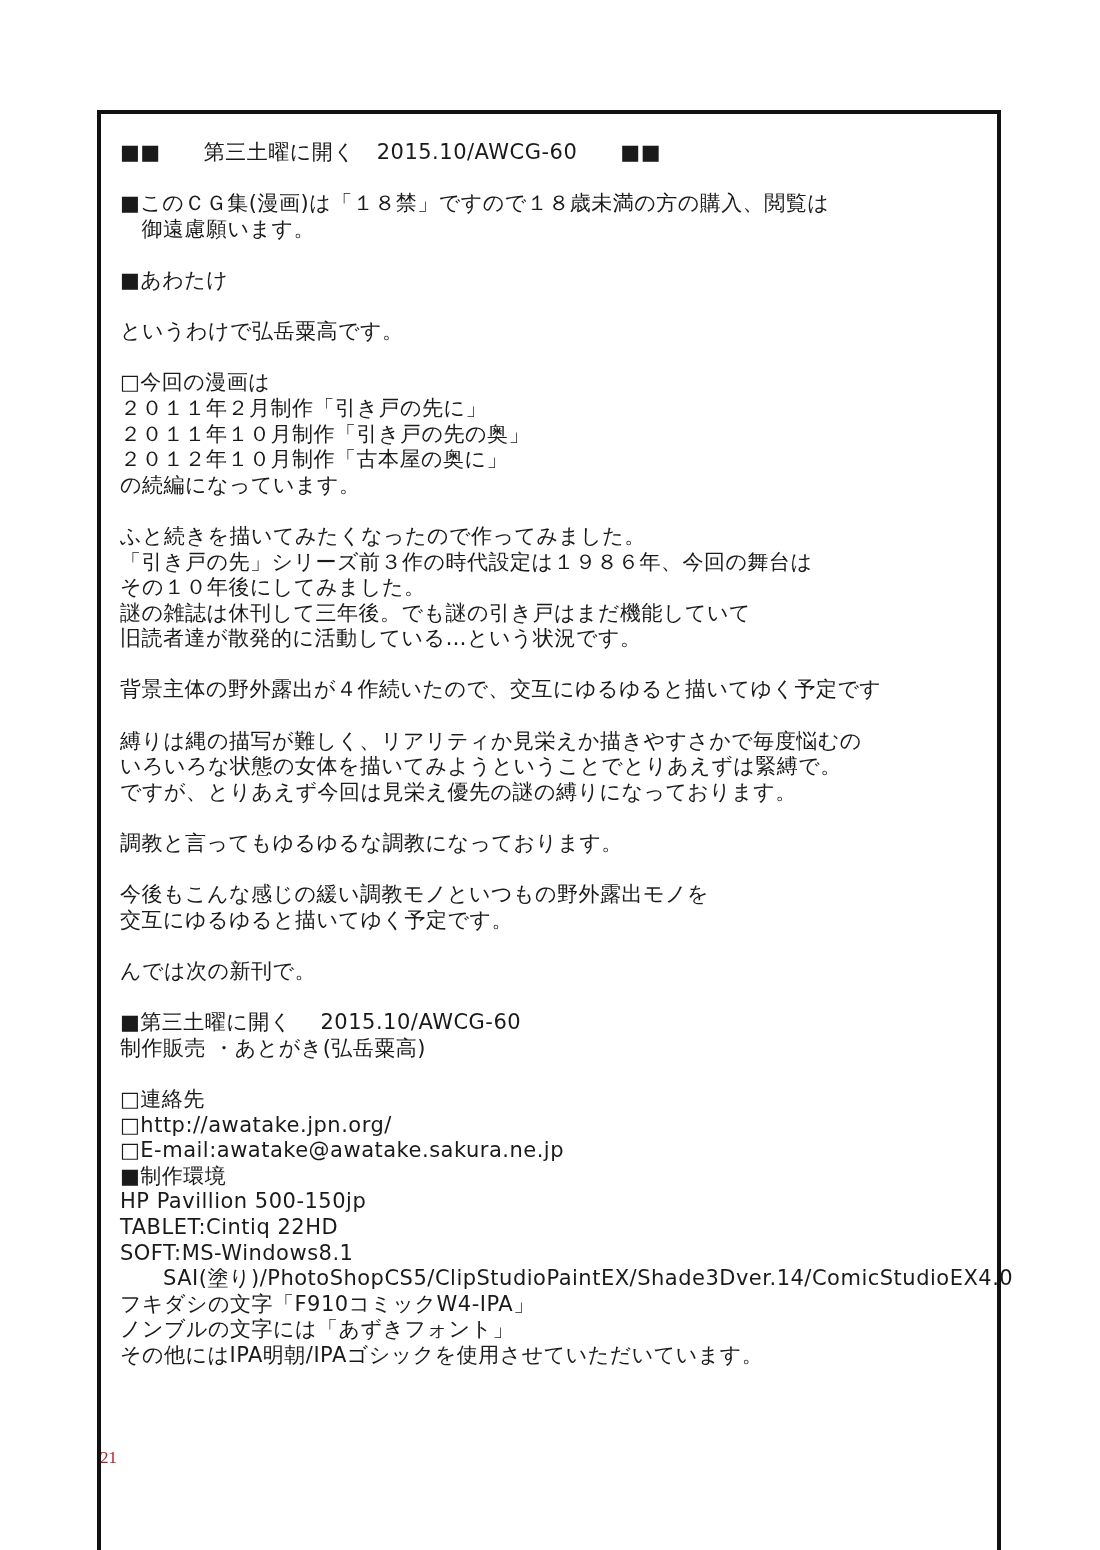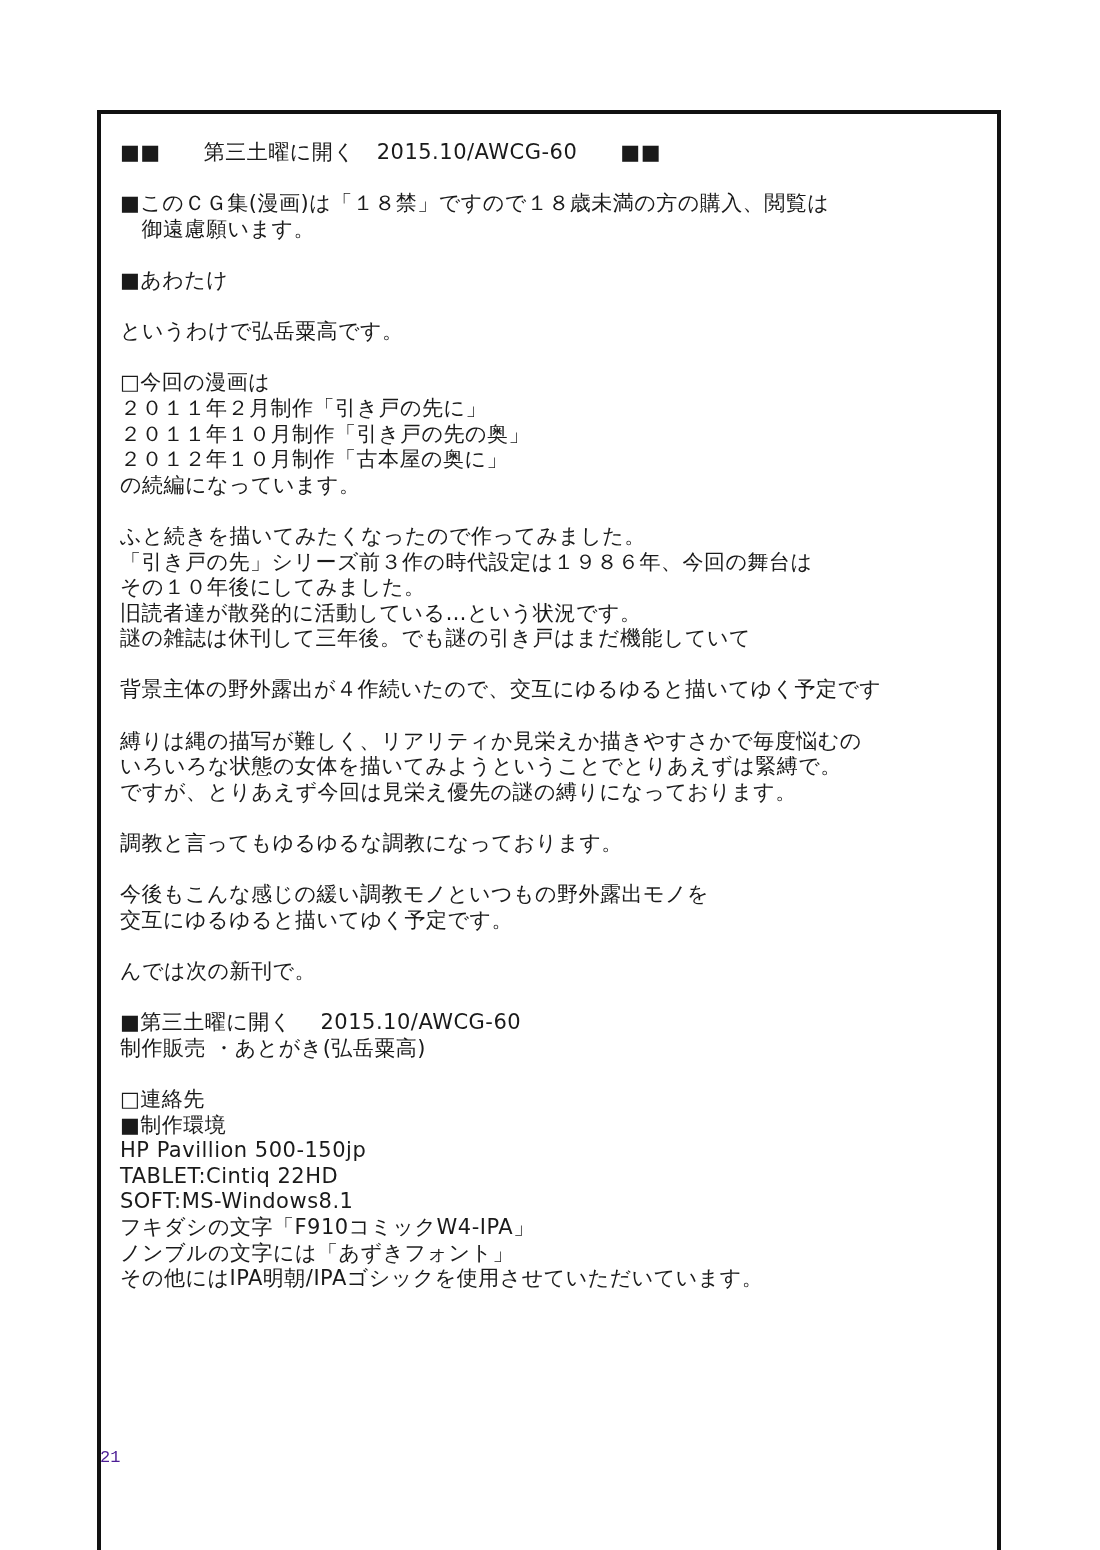--- a/index.html
+++ b/index.html
@@ -46,22 +46,22 @@
     height:25.6px;
     letter-spacing:0.5px;
     color:var(--text);
   }
   .page-number{
     position:absolute;
     left:100px;
     top:1448px;
     font-size:17px;
     line-height:20px;
-    color:#4c1d95;
-    font-family:Liberation Mono, monospace;
+    color:#b91c1c;
+    font-family:Liberation Serif, serif;
   }
 </style>
 </head>
 <body>
 
 <div class="sheet">
   <div class="frame">
     <div class="text-block">
         <div class="line">■■　　第三土曜に開く　2015.10/AWCG-60　　■■</div>
         <div class="line">&nbsp;</div>
@@ -74,43 +74,46 @@
         <div class="line">&nbsp;</div>
         <div class="line">□今回の漫画は</div>
         <div class="line">２０１１年２月制作「引き戸の先に」</div>
         <div class="line">２０１１年１０月制作「引き戸の先の奥」</div>
         <div class="line">２０１２年１０月制作「古本屋の奥に」</div>
         <div class="line">の続編になっています。</div>
         <div class="line">&nbsp;</div>
         <div class="line">ふと続きを描いてみたくなったので作ってみました。</div>
         <div class="line">「引き戸の先」シリーズ前３作の時代設定は１９８６年、今回の舞台は</div>
         <div class="line">その１０年後にしてみました。</div>
+        <div class="line">謎の雑誌は休刊して三年後。でも謎の引き戸はまだ機能していて</div>
         <div class="line">旧読者達が散発的に活動している…という状況です。</div>
-        <div class="line">謎の雑誌は休刊して三年後。でも謎の引き戸はまだ機能していて</div>
         <div class="line">&nbsp;</div>
         <div class="line">背景主体の野外露出が４作続いたので、交互にゆるゆると描いてゆく予定です</div>
         <div class="line">&nbsp;</div>
         <div class="line">縛りは縄の描写が難しく、リアリティか見栄えか描きやすさかで毎度悩むの</div>
         <div class="line">いろいろな状態の女体を描いてみようということでとりあえずは緊縛で。</div>
         <div class="line">ですが、とりあえず今回は見栄え優先の謎の縛りになっております。</div>
         <div class="line">&nbsp;</div>
         <div class="line">調教と言ってもゆるゆるな調教になっております。</div>
         <div class="line">&nbsp;</div>
         <div class="line">今後もこんな感じの緩い調教モノといつもの野外露出モノを</div>
         <div class="line">交互にゆるゆると描いてゆく予定です。</div>
         <div class="line">&nbsp;</div>
         <div class="line">んでは次の新刊で。</div>
         <div class="line">&nbsp;</div>
         <div class="line">■第三土曜に開く　 2015.10/AWCG-60</div>
         <div class="line">制作販売 ・あとがき(弘岳粟高)</div>
         <div class="line">&nbsp;</div>
         <div class="line">□連絡先</div>
+        <div class="line">□http://awatake.jpn.org/</div>
+        <div class="line">□E-mail:awatake@awatake.sakura.ne.jp</div>
         <div class="line">■制作環境</div>
         <div class="line">HP Pavillion 500-150jp</div>
         <div class="line">TABLET:Cintiq 22HD</div>
         <div class="line">SOFT:MS-Windows8.1</div>
+        <div class="line">　　SAI(塗り)/PhotoShopCS5/ClipStudioPaintEX/Shade3Dver.14/ComicStudioEX4.0</div>
         <div class="line">フキダシの文字「F910コミックW4-IPA」</div>
         <div class="line">ノンブルの文字には「あずきフォント」</div>
         <div class="line">その他にはIPA明朝/IPAゴシックを使用させていただいています。</div>
       </div>
   </div>
   <div class="page-number">21</div>
 </div>
 
 </body></html>

